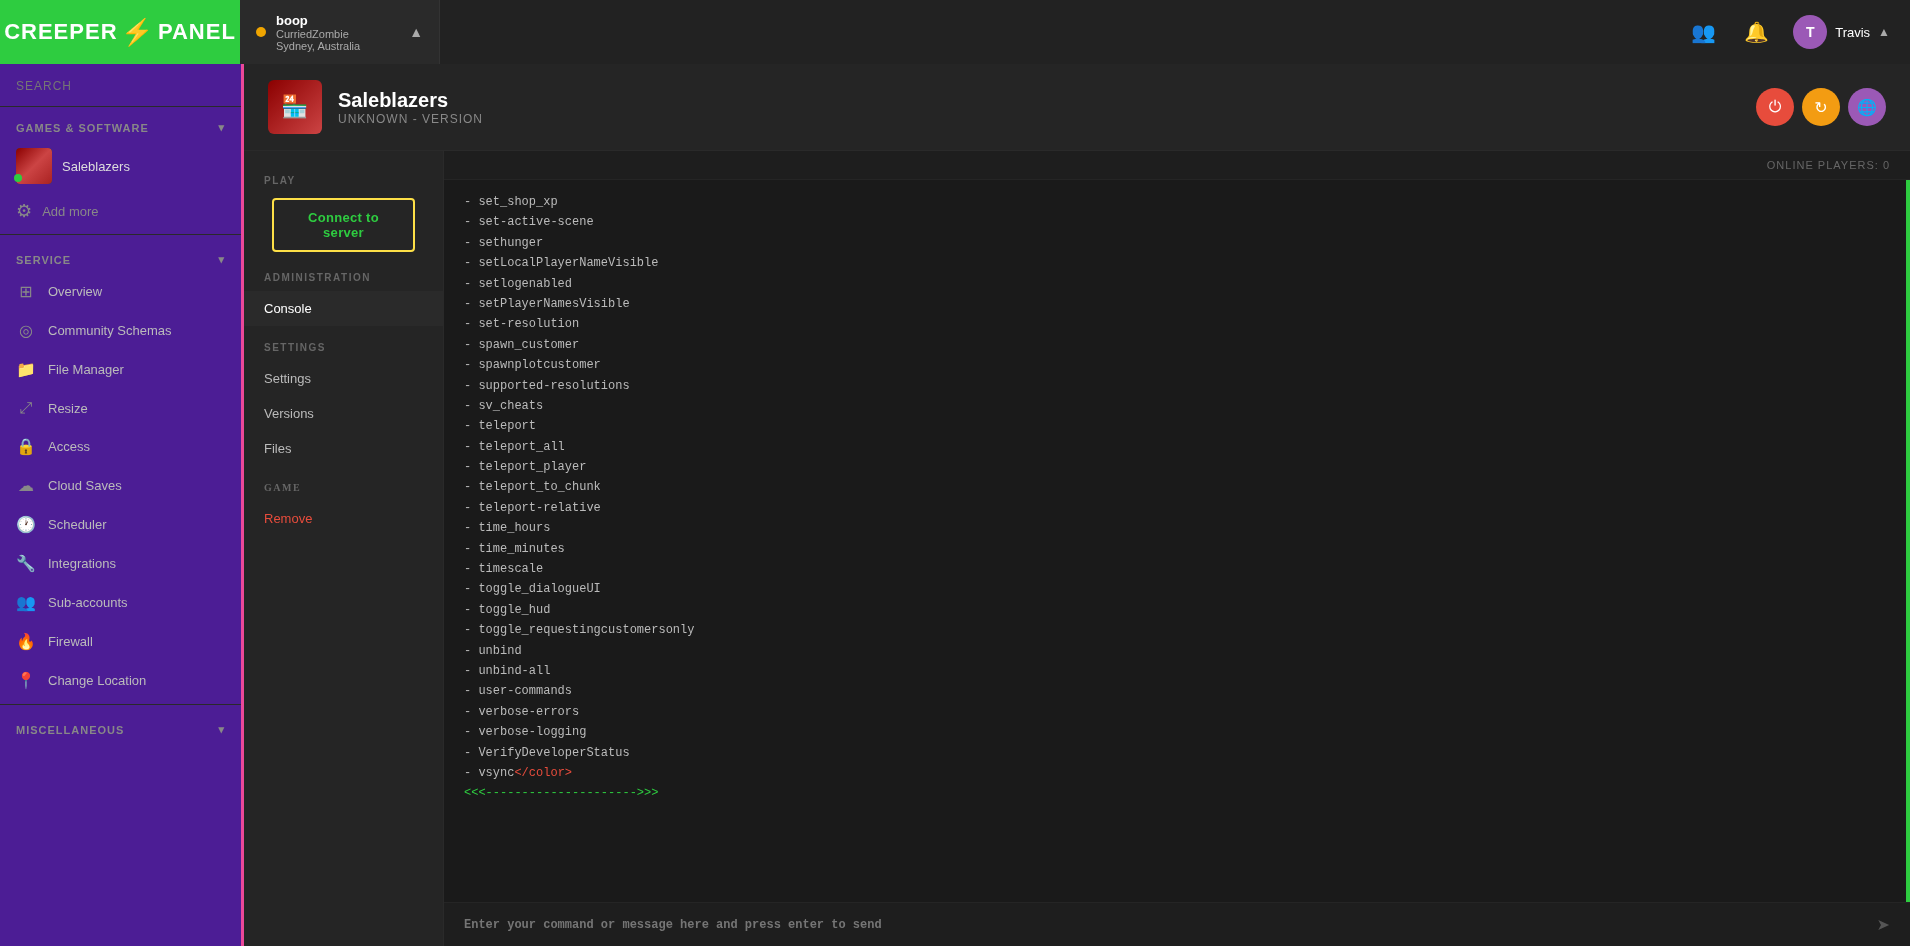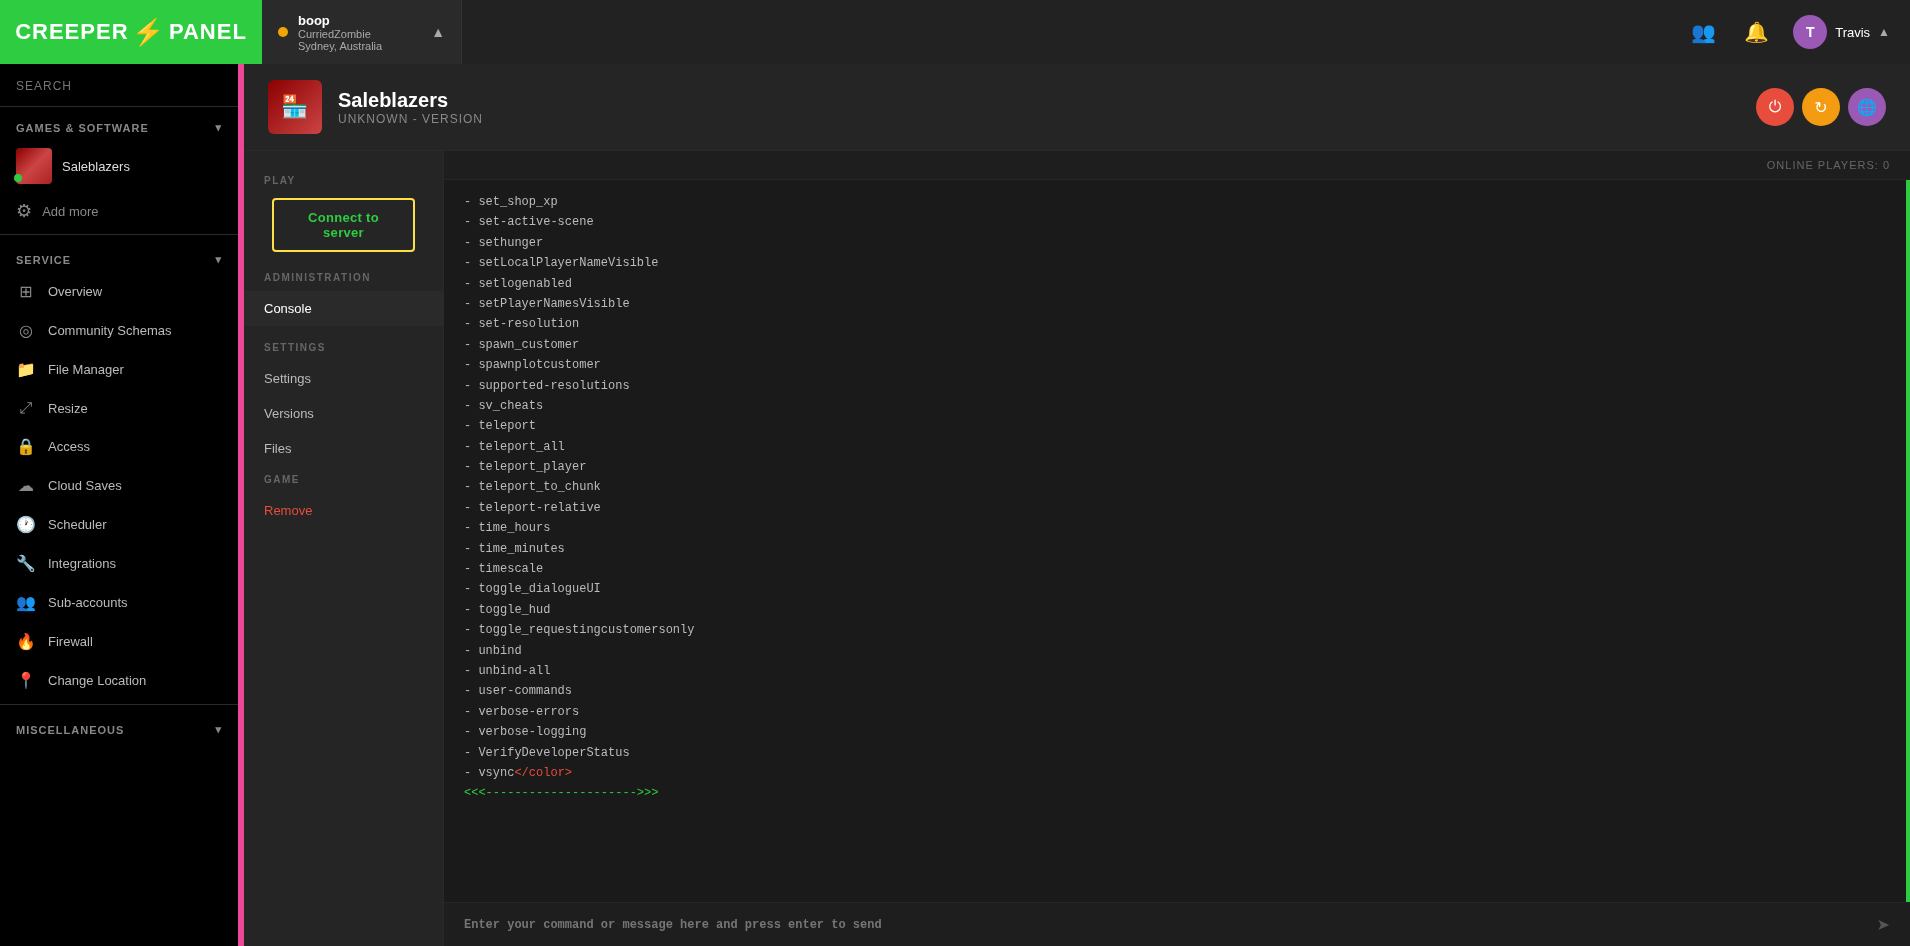--- a/index.html
+++ b/index.html
@@ -7,21 +7,21 @@
 
     
     .top-header {
       height: 64px;
       display: flex;
       align-items: stretch;
       background: #1a1a1a;
       flex-shrink: 0;
     }
     .logo-area {
-      width: 262px;
+      width: 240px;
       background: #2ecc40;
       display: flex;
       align-items: center;
       justify-content: center;
       flex-shrink: 0;
     }
     .logo-text {
       color: white;
       font-size: 22px;
       font-weight: 900;
@@ -89,26 +89,26 @@
     
     .main-layout {
       display: flex;
       flex: 1;
       overflow: hidden;
     }
 
     
     .sidebar {
       width: 244px;
-      background: #000000;
+      background: #4c1d95;
       display: flex;
       flex-direction: column;
       flex-shrink: 0;
       overflow-y: auto;
-      border-right: 6px solid #ec4899;
+      border-right: 3px solid #ec4899;
     }
     .sidebar-search {
       padding: 12px 16px;
       border-bottom: 1px solid #2a2a2a;
     }
     .sidebar-search input {
       width: 100%;
       background: transparent;
       border: none;
       color: #888;
@@ -495,21 +495,21 @@
 
       <div class="left-panel">
         <div class="section-label">PLAY</div>
         <div class="connect-btn">Connect to server</div>
         <div class="section-label" style="margin-top:12px;">ADMINISTRATION</div>
         <div class="panel-nav-item active">Console</div>
         <div class="section-label" style="margin-top:8px;">SETTINGS</div>
         <div class="panel-nav-item">Settings</div>
         <div class="panel-nav-item">Versions</div>
         <div class="panel-nav-item">Files</div>
-        <div class="section-label" style="">GAME</div>
+        <div class="section-label" style="margin-top:8px;font-family:Liberation Serif, serif;">GAME</div>
         <div class="remove-btn">Remove</div>
       </div>
 
       <div class="console-area">
         <div class="online-players-bar">
           <span>ONLINE PLAYERS:</span>
           <span>0</span>
         </div>
         <div style="display:flex;flex:1;overflow:hidden;">
           <div class="console-output" id="console-output">

